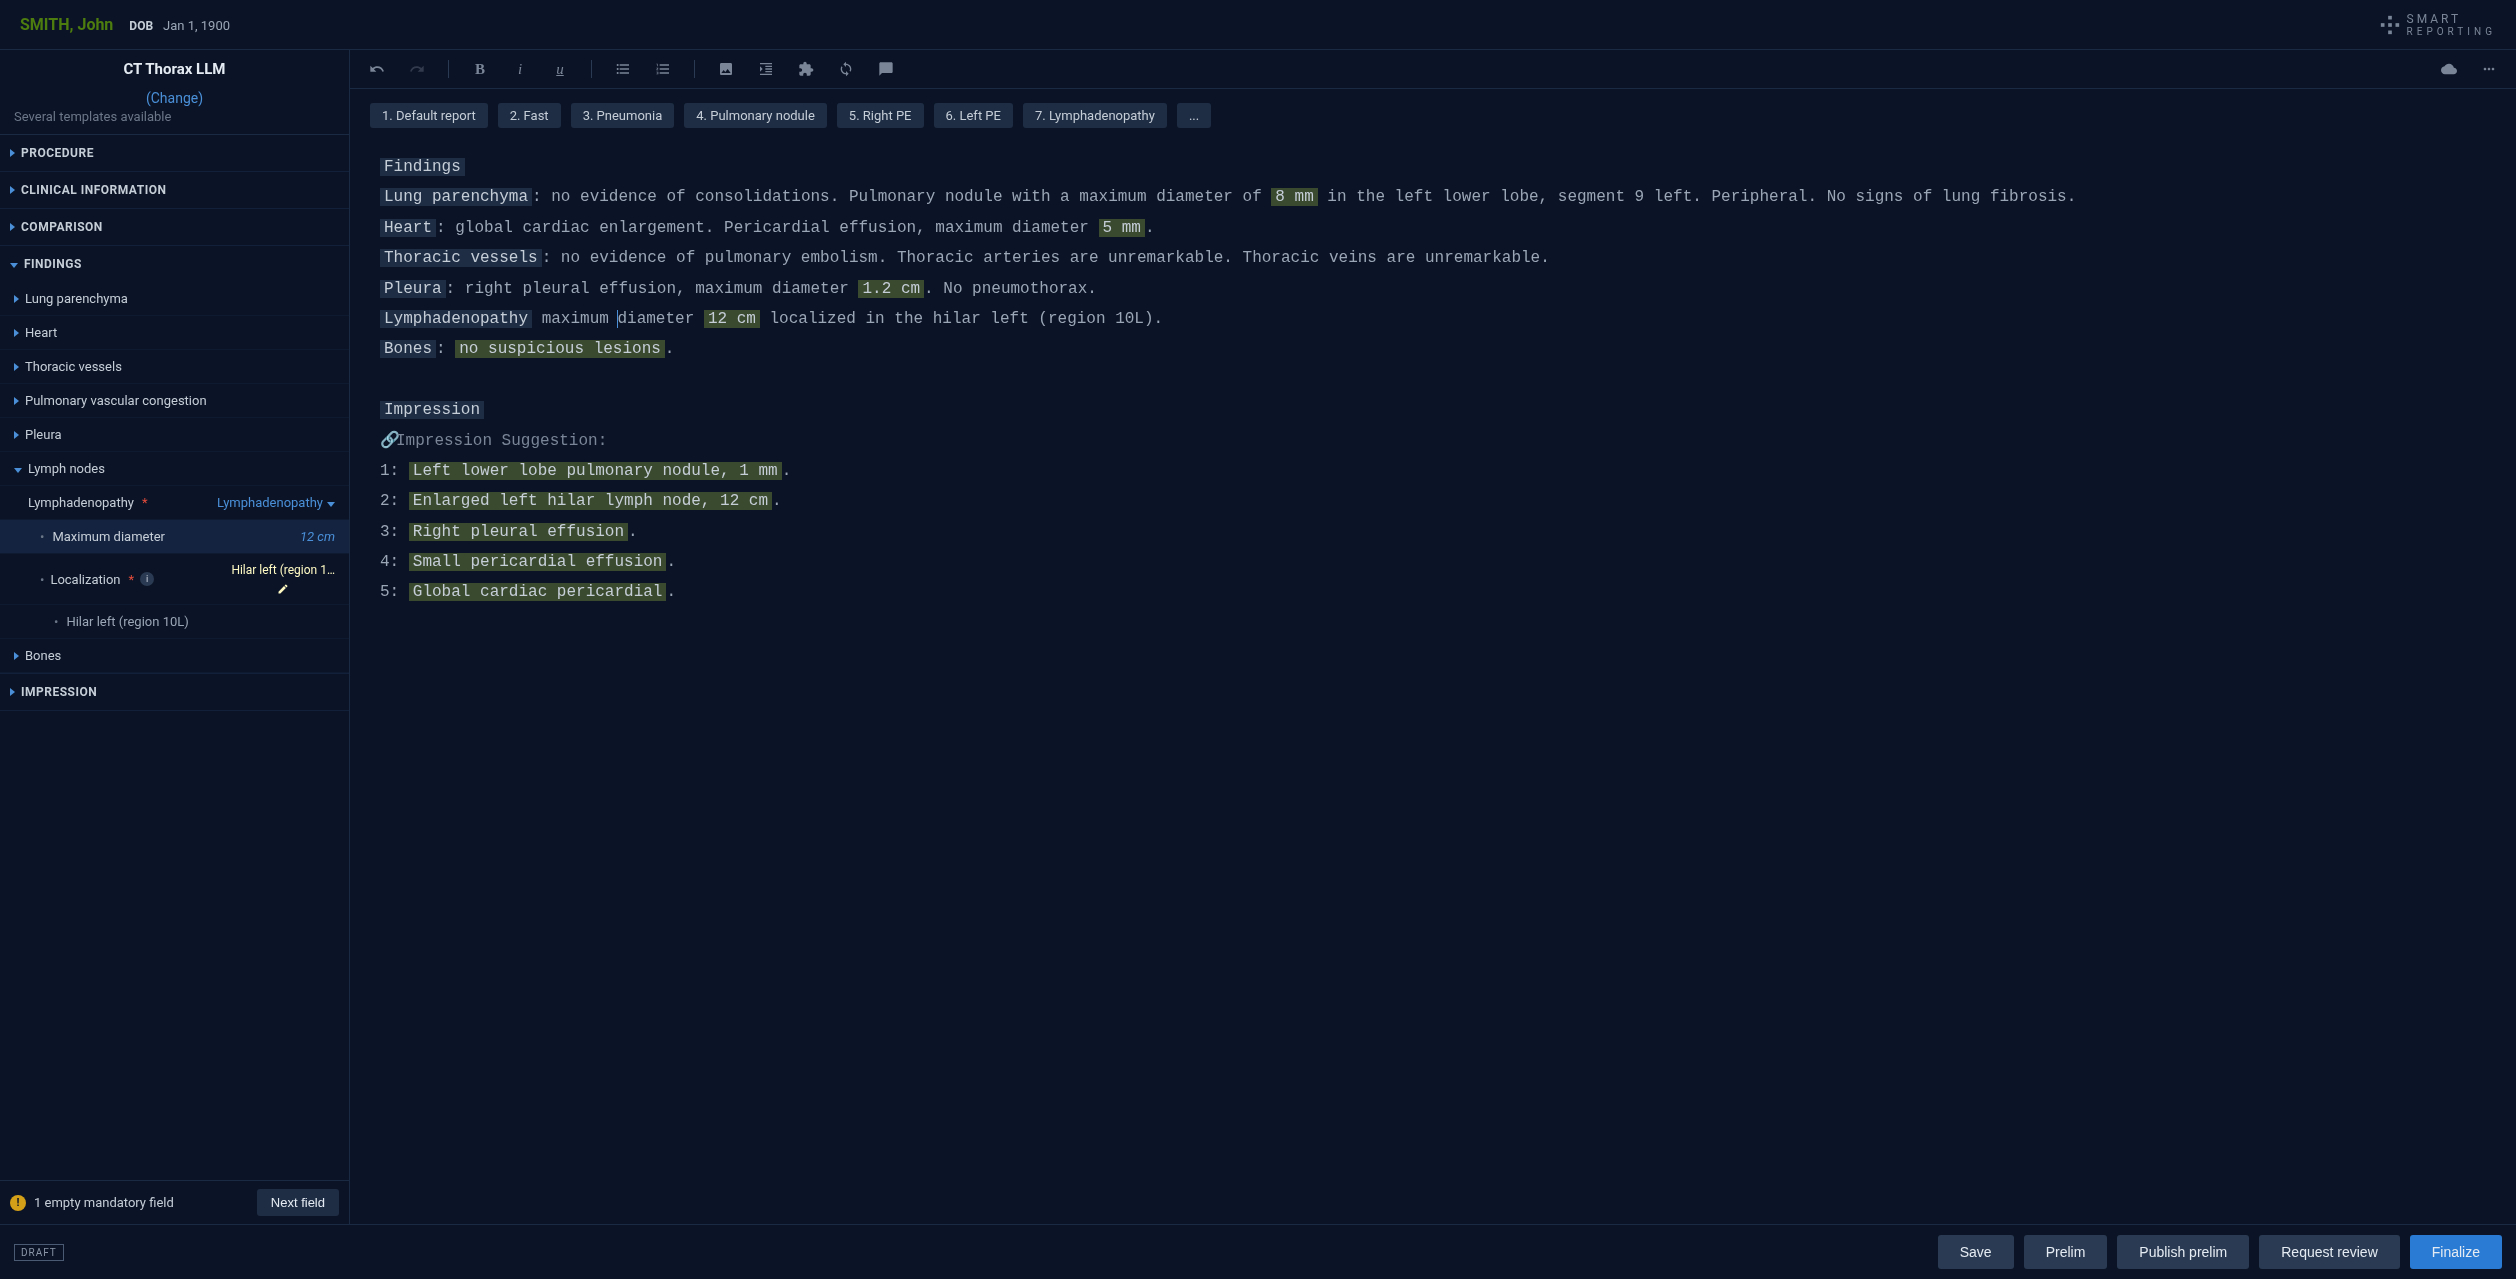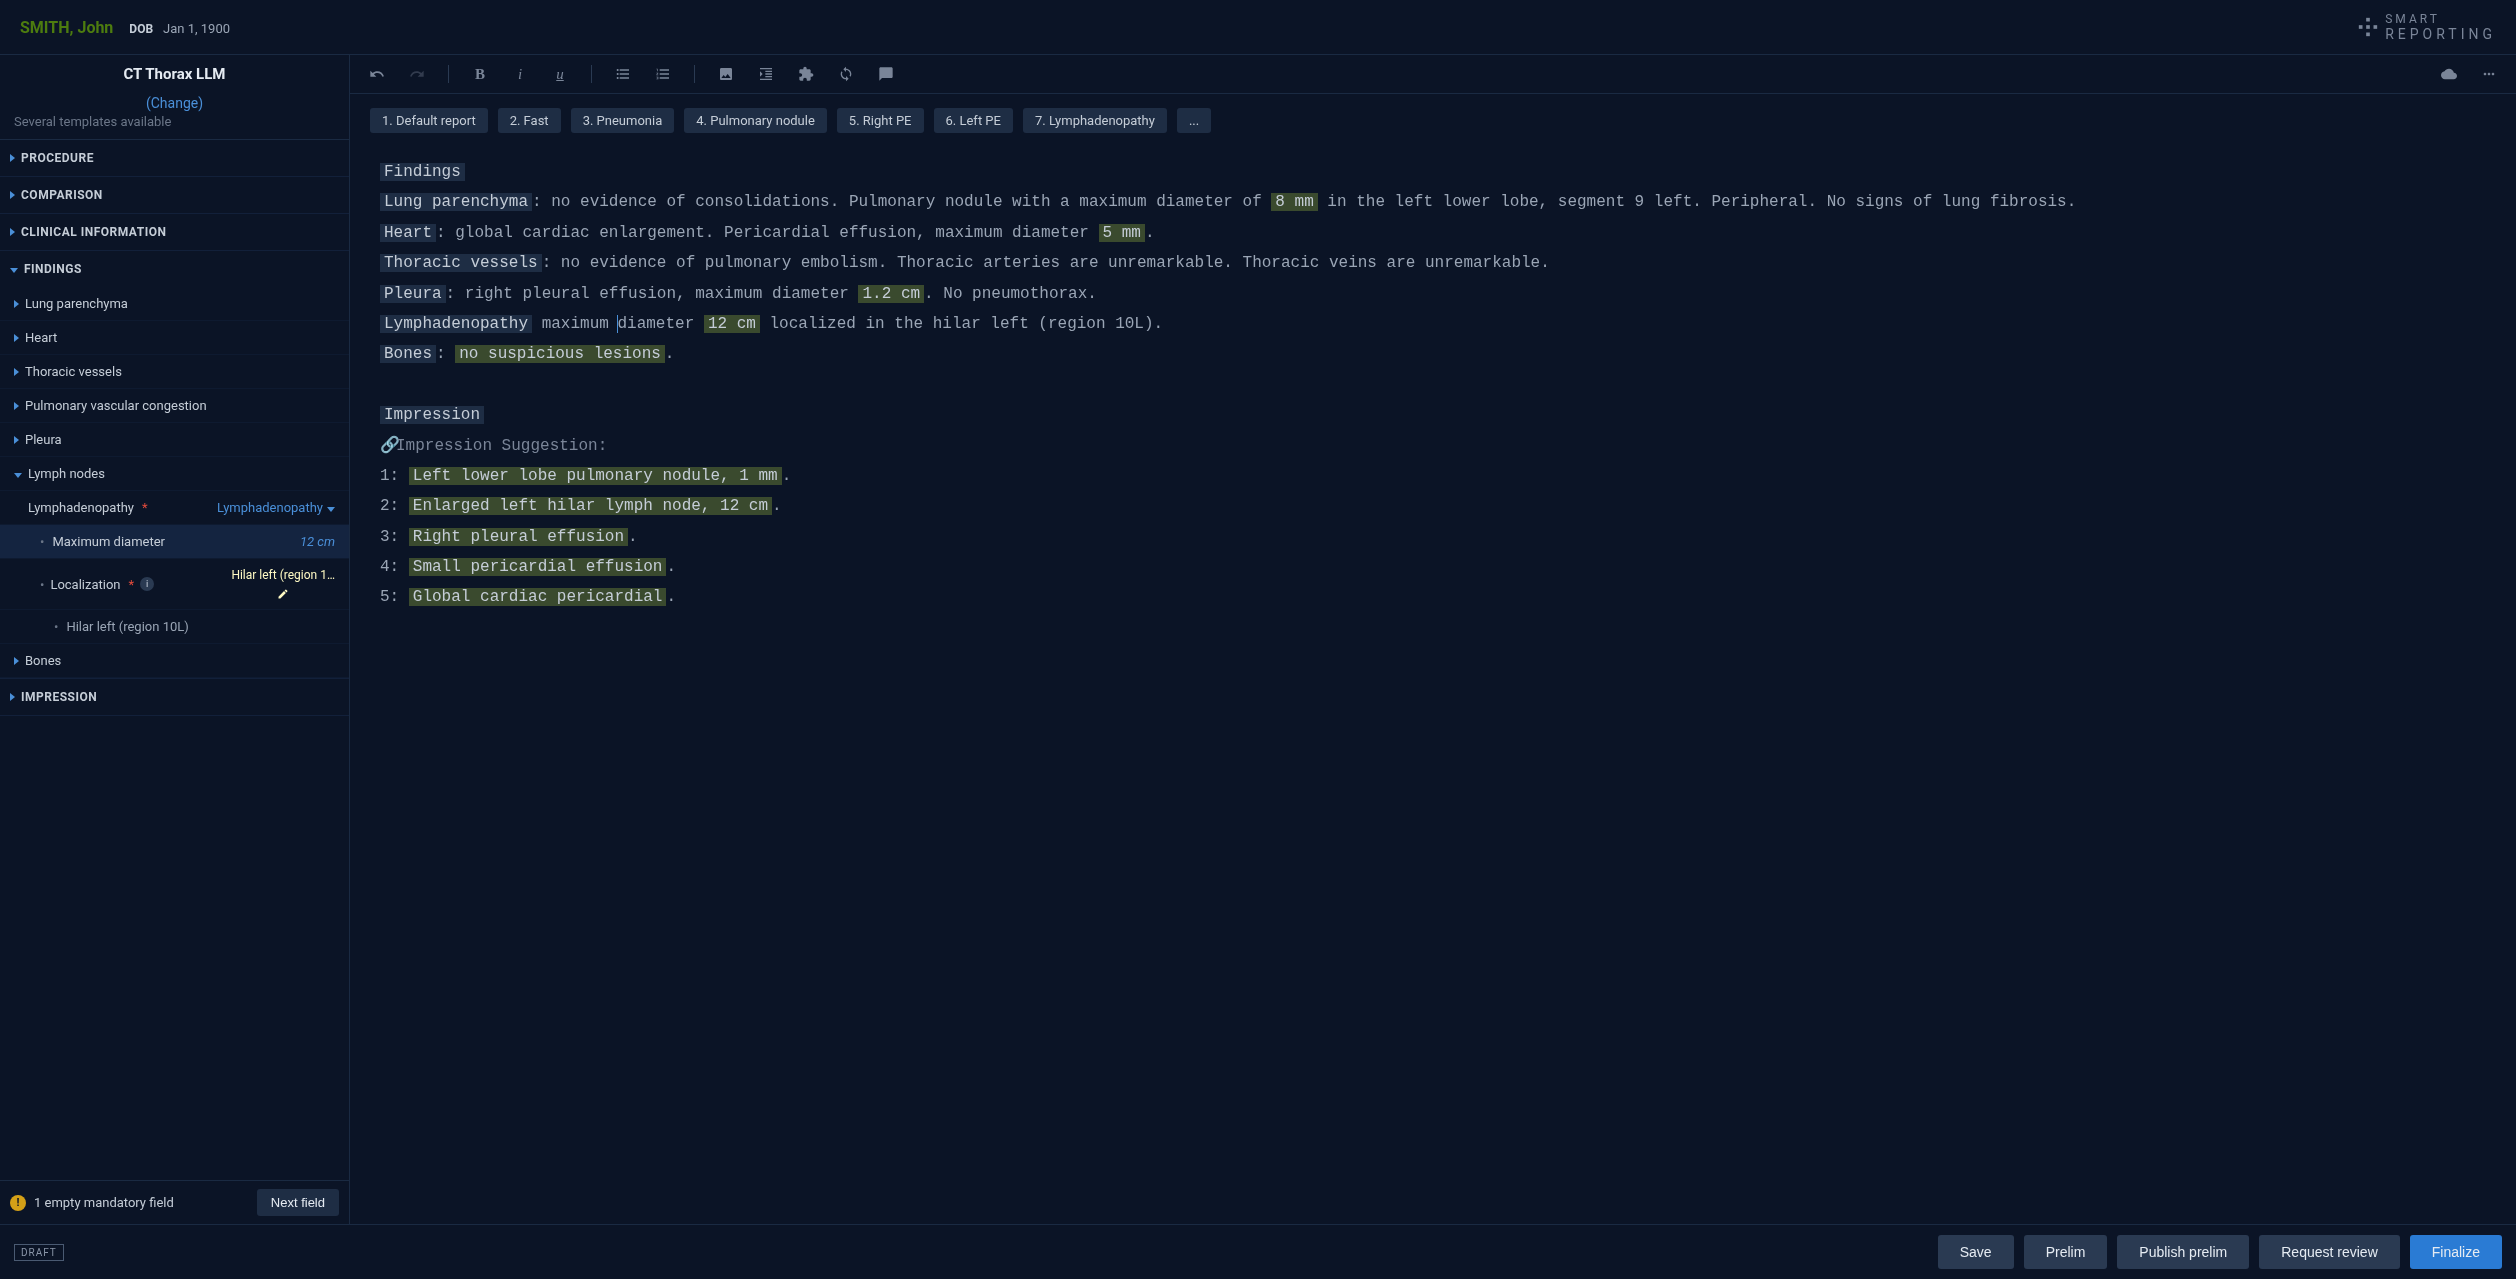--- a/index.html
+++ b/index.html
@@ -97,21 +97,21 @@
   <div class="logo">
     <svg viewBox="0 0 24 24">
         <rect x="10" y="2" width="4" height="4" fill="#7a8598"></rect>
         <rect x="10" y="10" width="4" height="4" fill="#7a8598"></rect>
         <rect x="10" y="18" width="4" height="4" fill="#7a8598"></rect>
         <rect x="2" y="10" width="4" height="4" fill="#7a8598"></rect>
         <rect x="18" y="10" width="4" height="4" fill="#7a8598"></rect>
       </svg>
     <div>
       <div style="font-weight:400">SMART</div>
-      <div style="font-size:14px;letter-spacing:4px">REPORTING</div>
+      <div style="font-size:10px;letter-spacing:4px">REPORTING</div>
     </div>
   </div>
 </div>
 
 <div class="main">
 
   <div class="sidebar">
     <div class="template-hdr">
       <div class="template-row">
         <span class="template-title">CT Thorax LLM</span>
@@ -123,27 +123,27 @@
     <div class="tree">
       <div class="tree-section">
         <div class="tree-hdr">
           <span style="color:#4a8fd8" class="icon-chevron-right"></span>
           <span>PROCEDURE</span>
         </div>
       </div>
       <div class="tree-section">
         <div class="tree-hdr">
           <span style="color:#4a8fd8" class="icon-chevron-right"></span>
+          <span>CLINICAL INFORMATION</span>
+        </div>
+      </div>
+      <div class="tree-section">
+        <div class="tree-hdr">
+          <span style="color:#4a8fd8" class="icon-chevron-right"></span>
           <span>COMPARISON</span>
-        </div>
-      </div>
-      <div class="tree-section">
-        <div class="tree-hdr">
-          <span style="color:#4a8fd8" class="icon-chevron-right"></span>
-          <span>CLINICAL INFORMATION</span>
         </div>
       </div>
 
       <div class="tree-section">
         <div class="tree-hdr">
           <span style="color:#4a8fd8" class="icon-chevron-down"></span>
           <span>FINDINGS</span>
         </div>
         <div class="tree-item">
           <span style="color:#4a8fd8" class="icon-chevron-right"></span>

